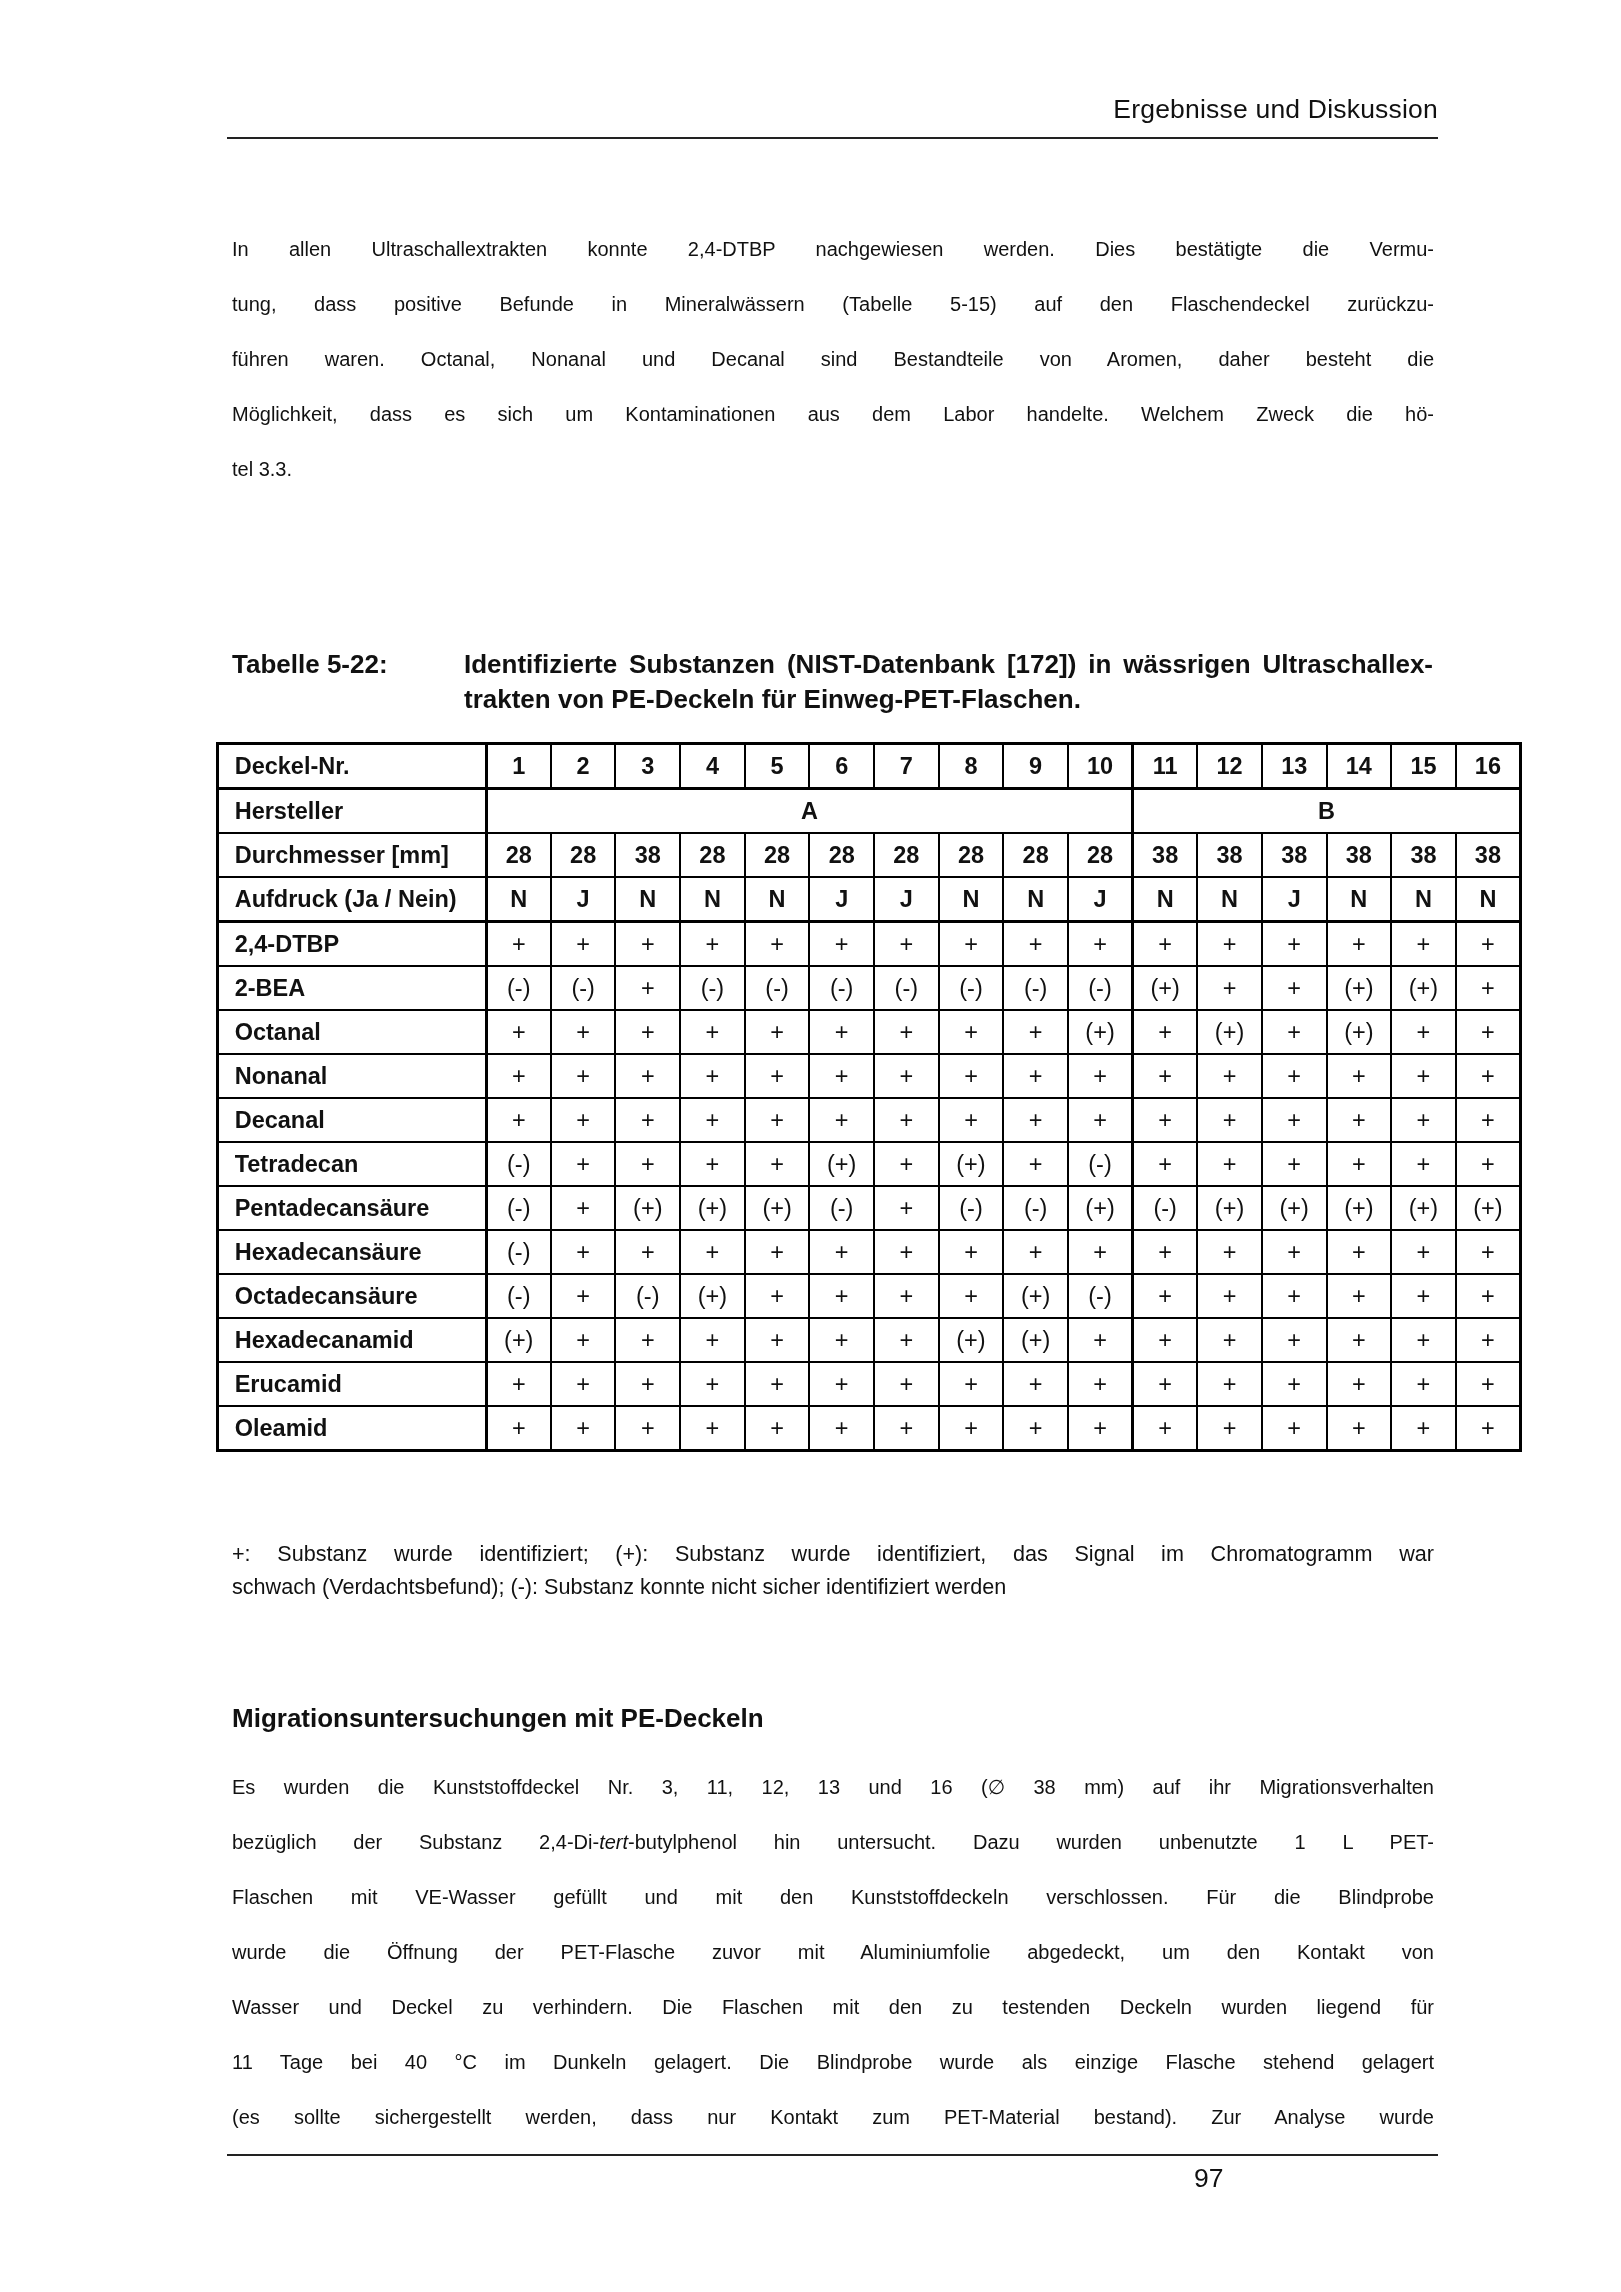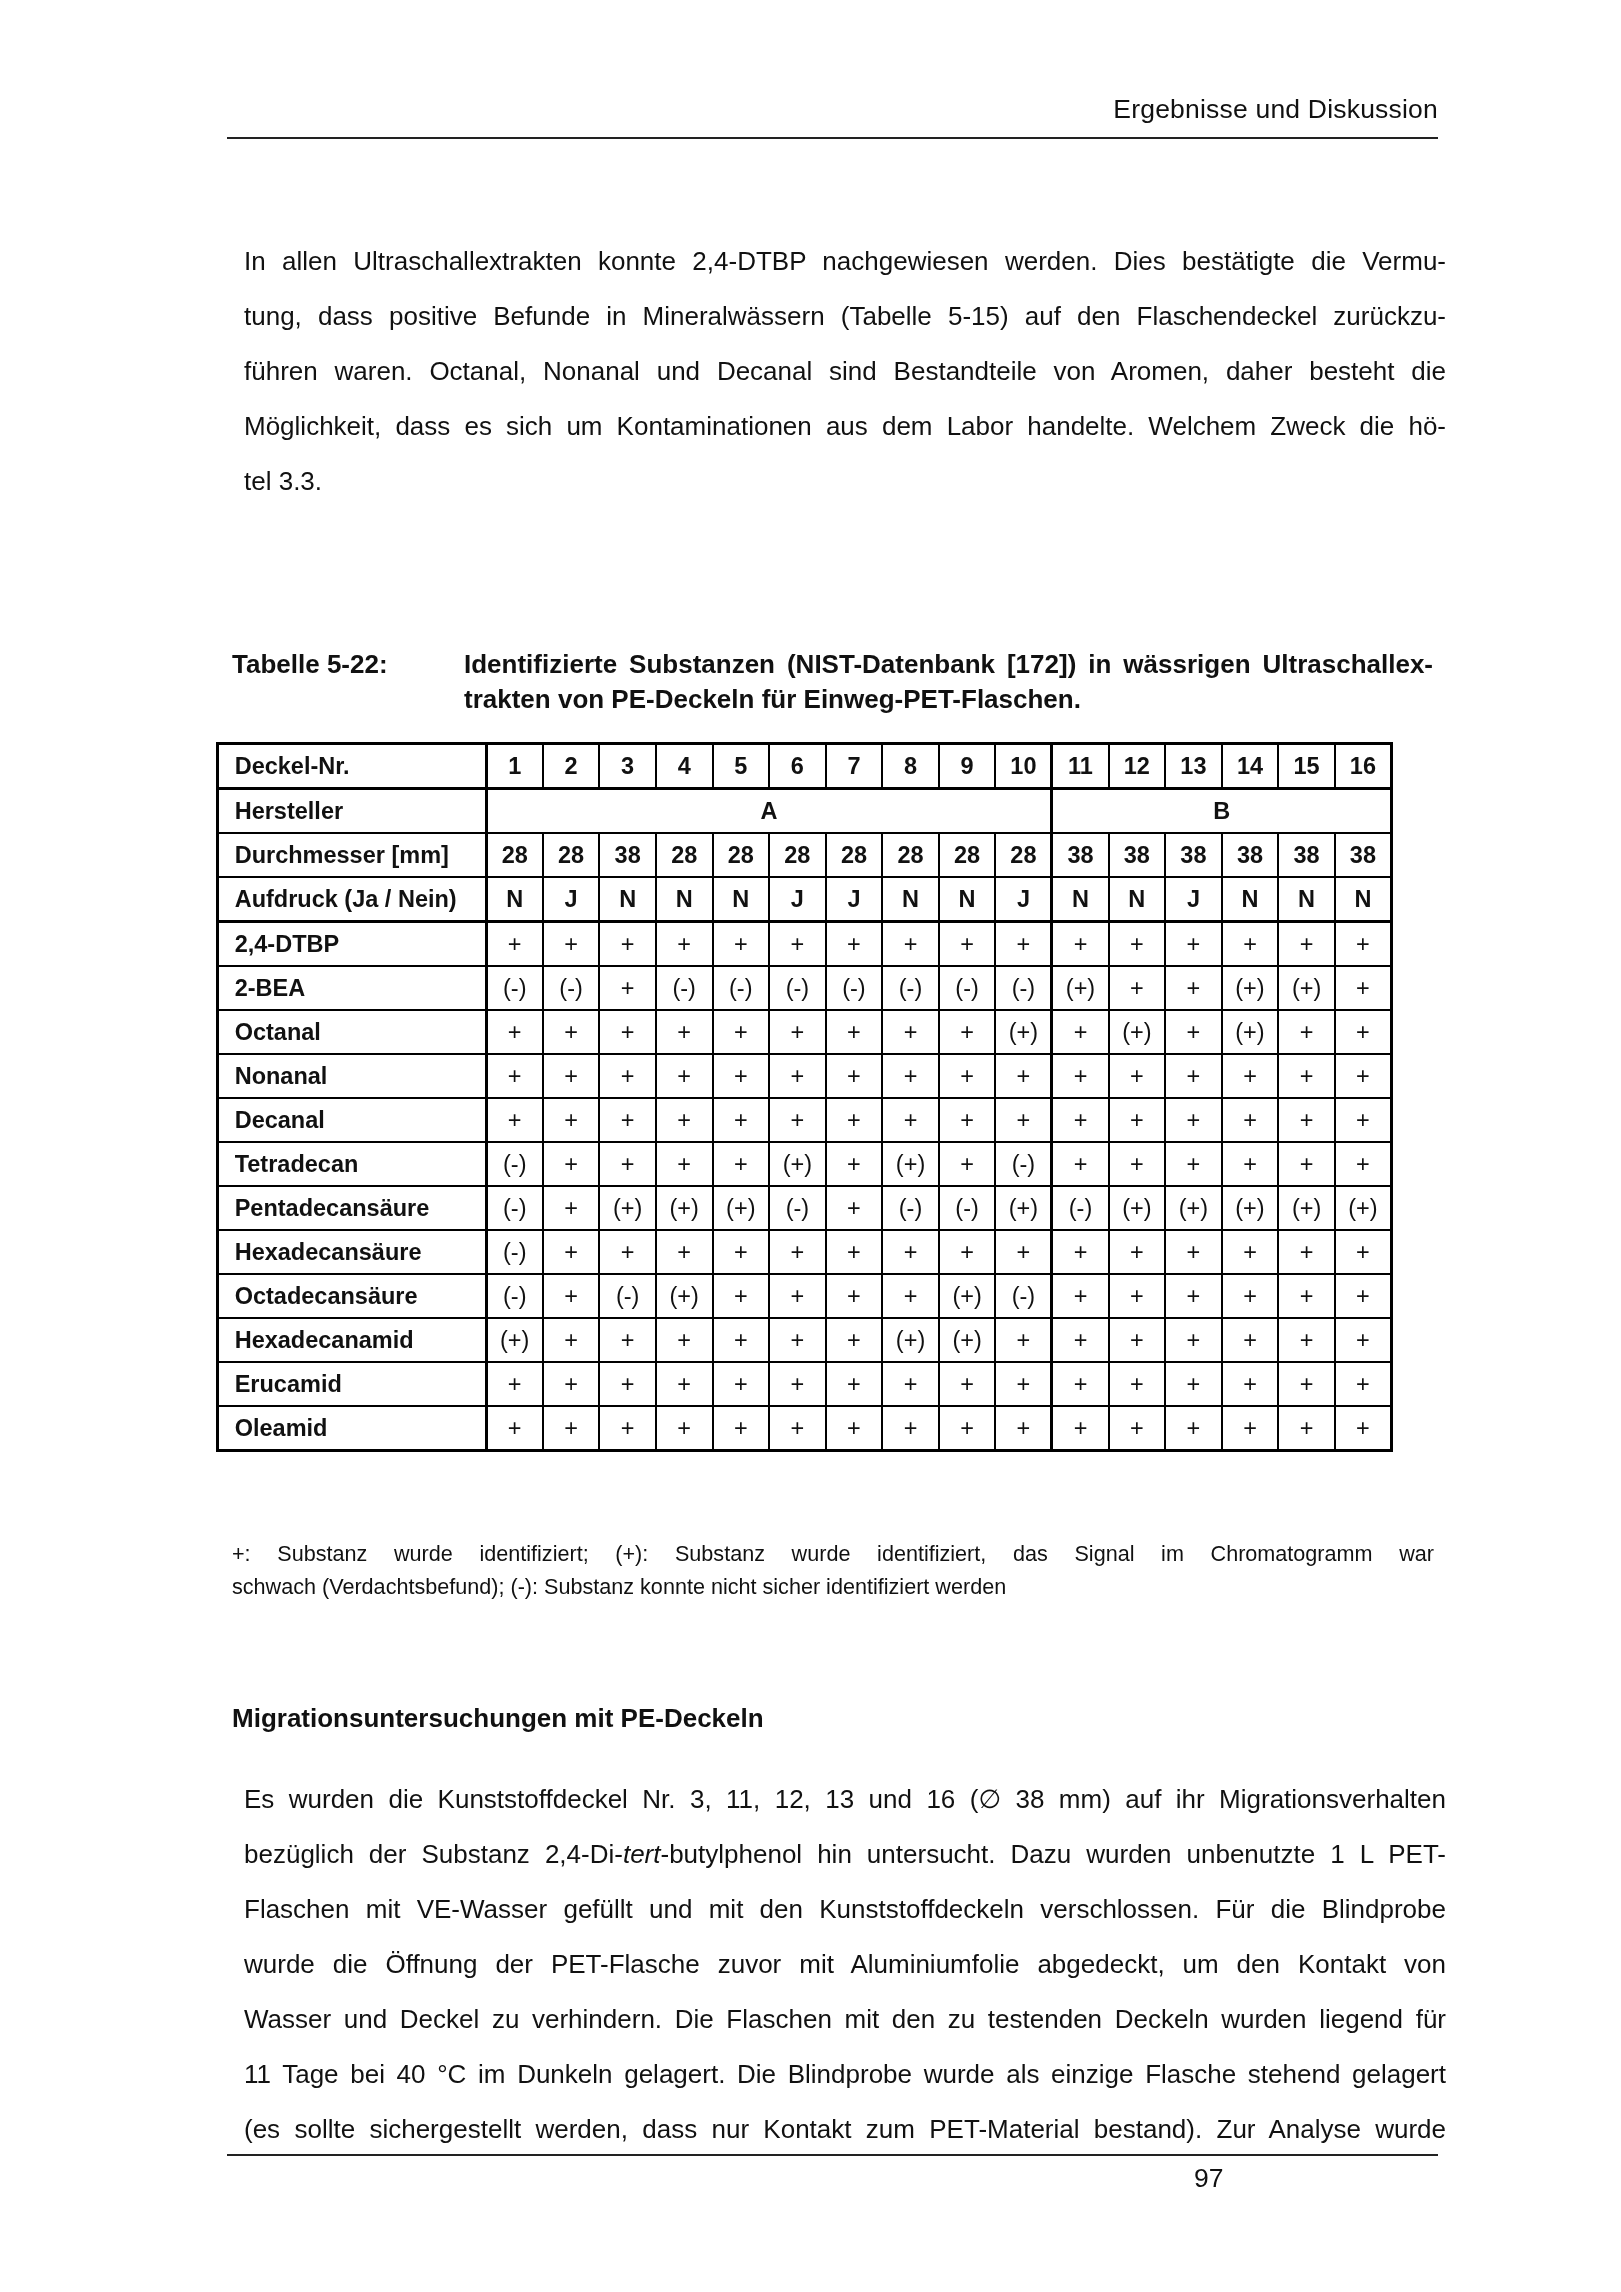--- a/index.html
+++ b/index.html
@@ -10,37 +10,37 @@
   .running-header {
     position: absolute; left: 227px; top: 94px; width: 1211px;
     text-align: right; font-size: 26.5px; letter-spacing: 0.2px;
   }
   .header-rule {
     position: absolute; left: 227px; top: 137px; width: 1211px; height: 0;
     border-top: 2px solid #222;
   }
   .para {
     position: absolute; left: 232px; width: 1202px;
-    font-size: 26px; line-height: 55px; text-align: justify;
-    margin: 12px;
+    font-size: 20px; line-height: 55px; text-align: justify;
+    margin: 0;
   }
   .para .ln { display: block; height: 55px; white-space: nowrap; }
   .para .ln.j { text-align-last: justify; white-space: normal; }
   .p1 { top: 222px; }
   .caption {
     position: absolute; left: 232px; top: 647px; width: 1202px;
     font-weight: bold; font-size: 26px; line-height: 35px;
   }
   .caption-label { position: absolute; left: 0; top: 0; }
   .caption-text { position: absolute; left: 232px; top: 0; width: 969px; }
   .caption-text .ln { display: block; white-space: nowrap; }
   .caption-text .ln.j { text-align: justify; text-align-last: justify; white-space: normal; }
 
   table.data {
-    position: absolute; left: 216px; top: 742px; width: 1177px;
+    position: absolute; left: 216px; top: 742px; width: 1306px;
     border-collapse: collapse; border: 3.9px solid #000;
     table-layout: fixed; font-size: 23.5px;
   }
   table.data td {
     border: 2px solid #000; text-align: center; height: 42px; padding: 0;
     vertical-align: middle;
   }
   table.data td.rowhead {
     text-align: left; padding-left: 15.7px; font-weight: bold; width: 250px;
     border-right: 3.9px solid #000;

